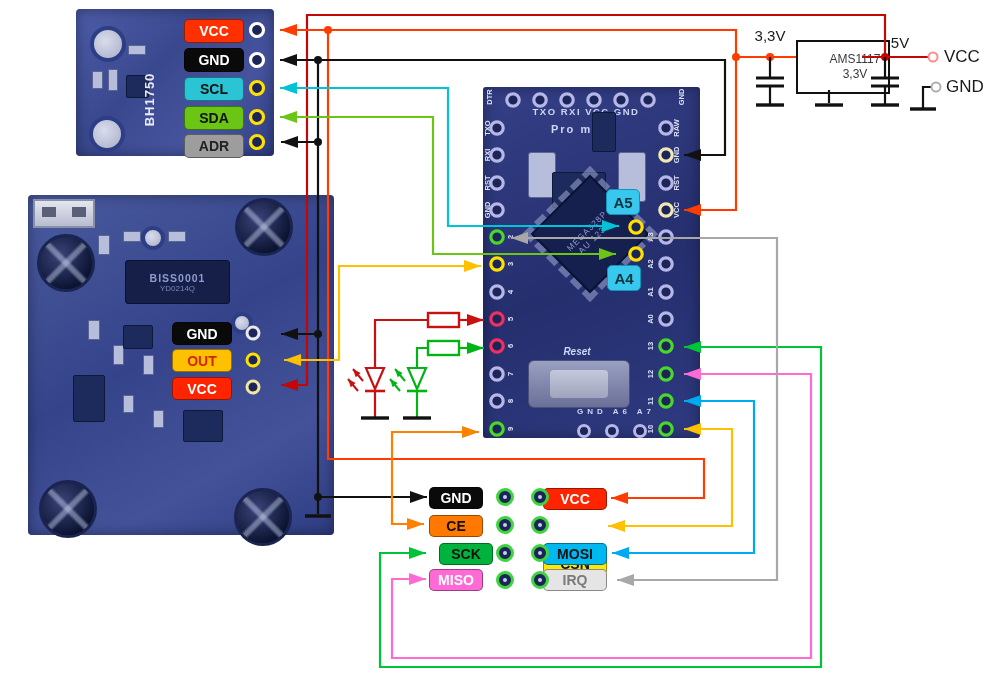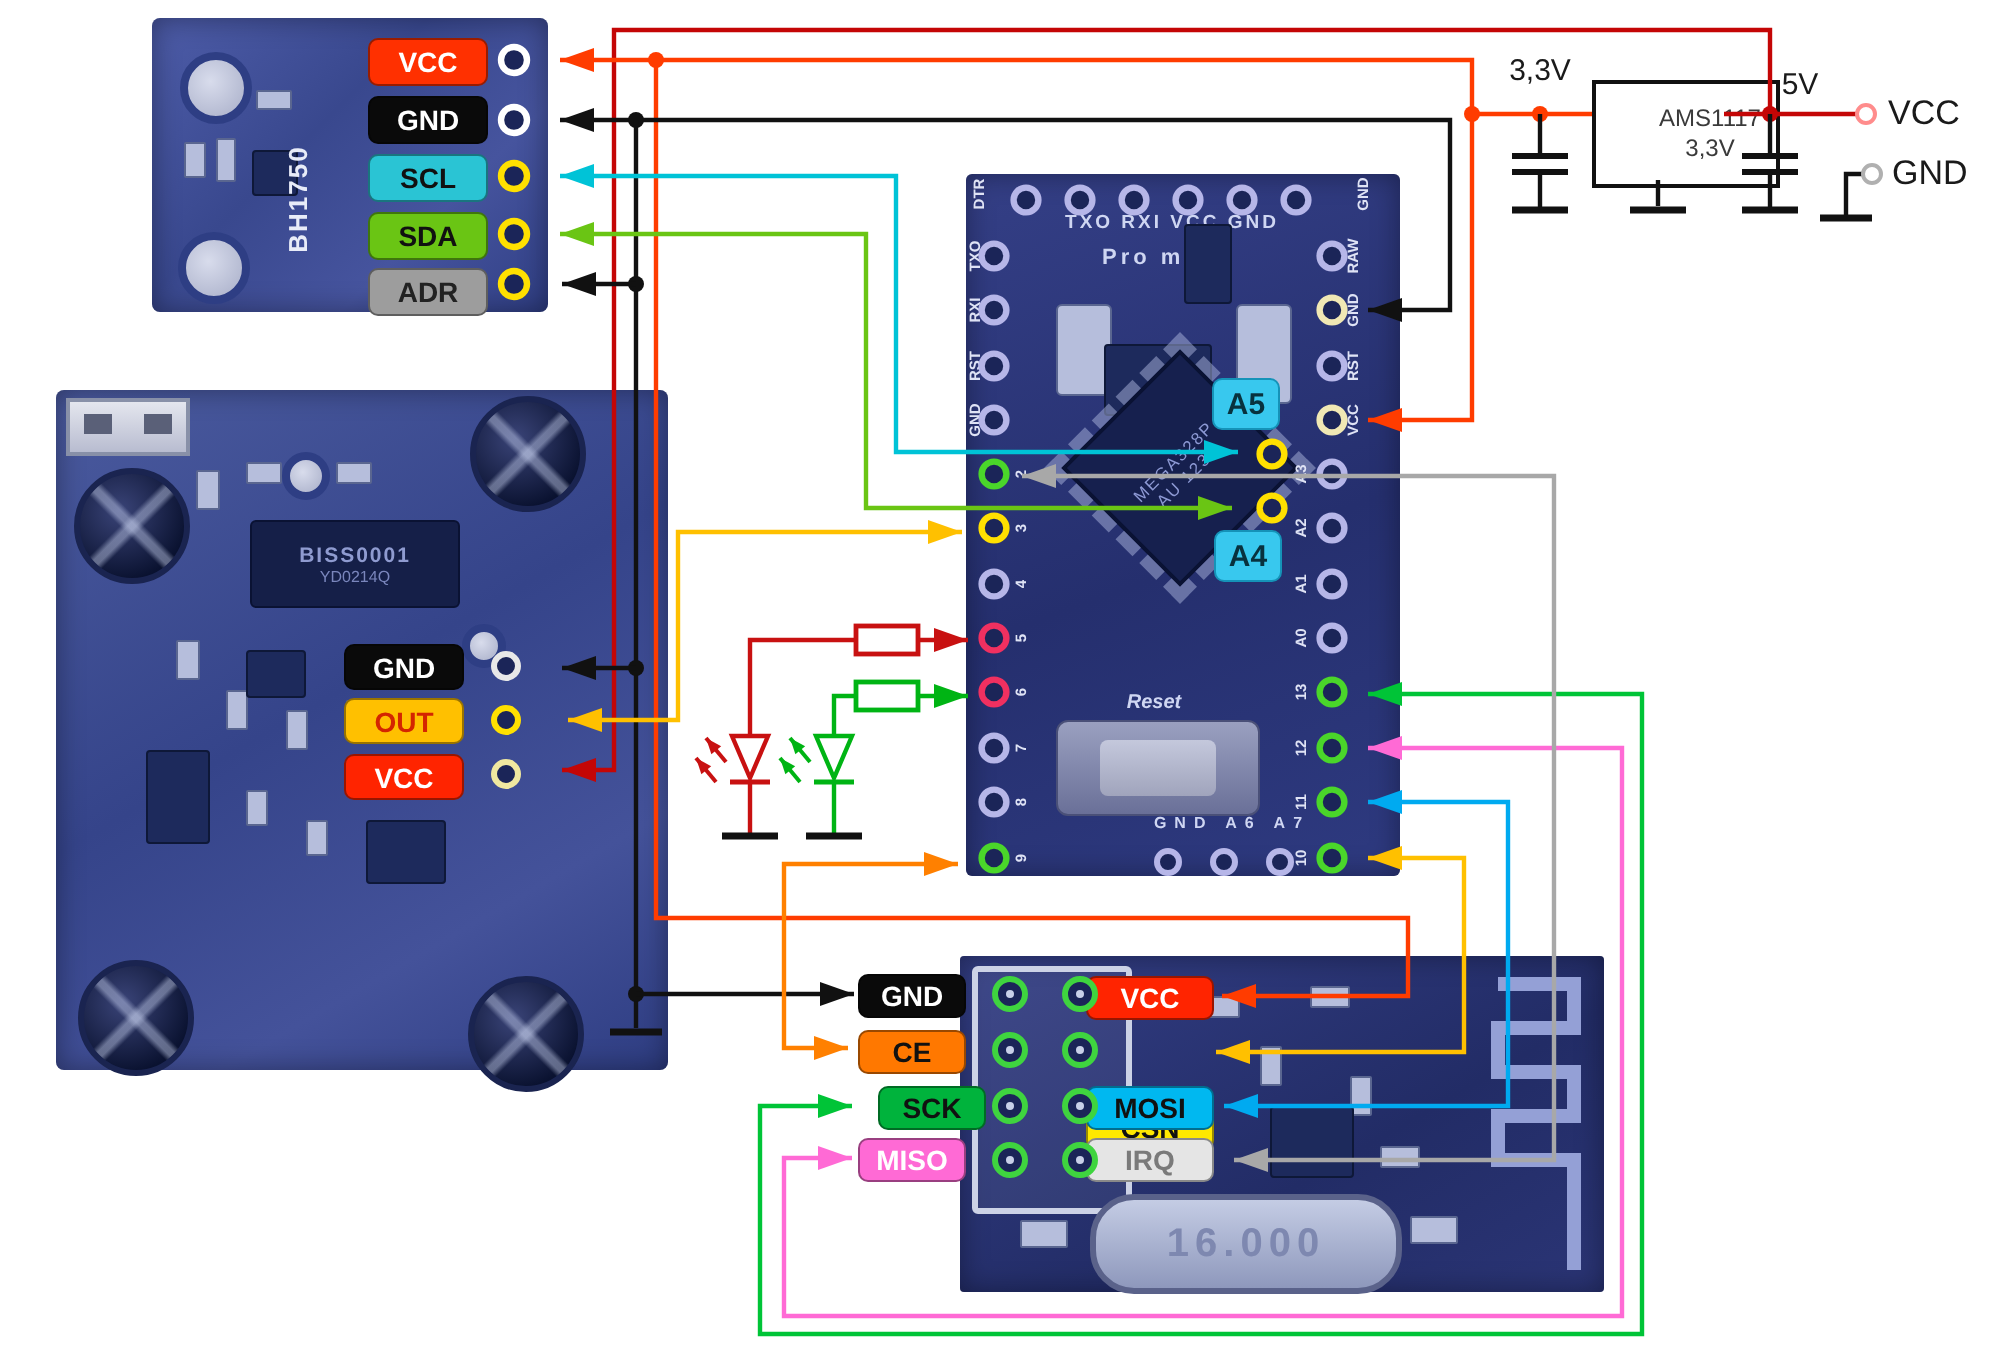--- a/index.html
+++ b/index.html
@@ -121,37 +121,20 @@
     <div class="silk" style="left:73px;top:320px;width:120px;font-size:8px;letter-spacing:4px;">GND  A6  A7</div>
   </div>
   <div class="mcu">
     <span><span>MEGA328P</span>
 <span>AU 1236</span></span>
   </div>
   <div class="rstbtn">
       <div></div>
     </div>
 
-  <div id="nrf" class="board">
-    <div class="nrfhdr"></div>
-    <div class="crystal">
-      <span>16.000</span>
-    </div>
-    <svg width="70" height="170" style="position:absolute;left:255px;top:2px;">
-      <path d="M14,12 h38 v22 h-38 v22 h38 v22 h-38 v22 h38 v55" stroke="#94a0d6" stroke-width="7" fill="none"></path>
-    </svg>
-    <div class="smd" style="left:120px;top:20px;width:18px;height:9px;"></div>
-    <div class="smd" style="left:150px;top:45px;width:9px;height:18px;"></div>
-    <div class="smd" style="left:175px;top:15px;width:18px;height:9px;"></div>
-    <div class="smd" style="left:195px;top:60px;width:9px;height:18px;"></div>
-    <div class="smd" style="left:210px;top:95px;width:18px;height:9px;"></div>
-    <div class="smd" style="left:30px;top:132px;width:22px;height:12px;"></div>
-    <div class="smd" style="left:225px;top:130px;width:22px;height:12px;"></div>
-    <div class="smdd" style="left:155px;top:75px;width:40px;height:34px;"></div>
-  </div>
 
   <div class="regbox">
     <span>AMS1117</span>
     <span>3,3V</span>
   </div>
   <div class="txt" id="txt-v33">3,3V</div>
   <div class="txt" id="txt-v5">5V</div>
   <div class="txt" id="txt-vcc">VCC</div>
   <div class="txt" id="txt-gnd">GND</div>
 

